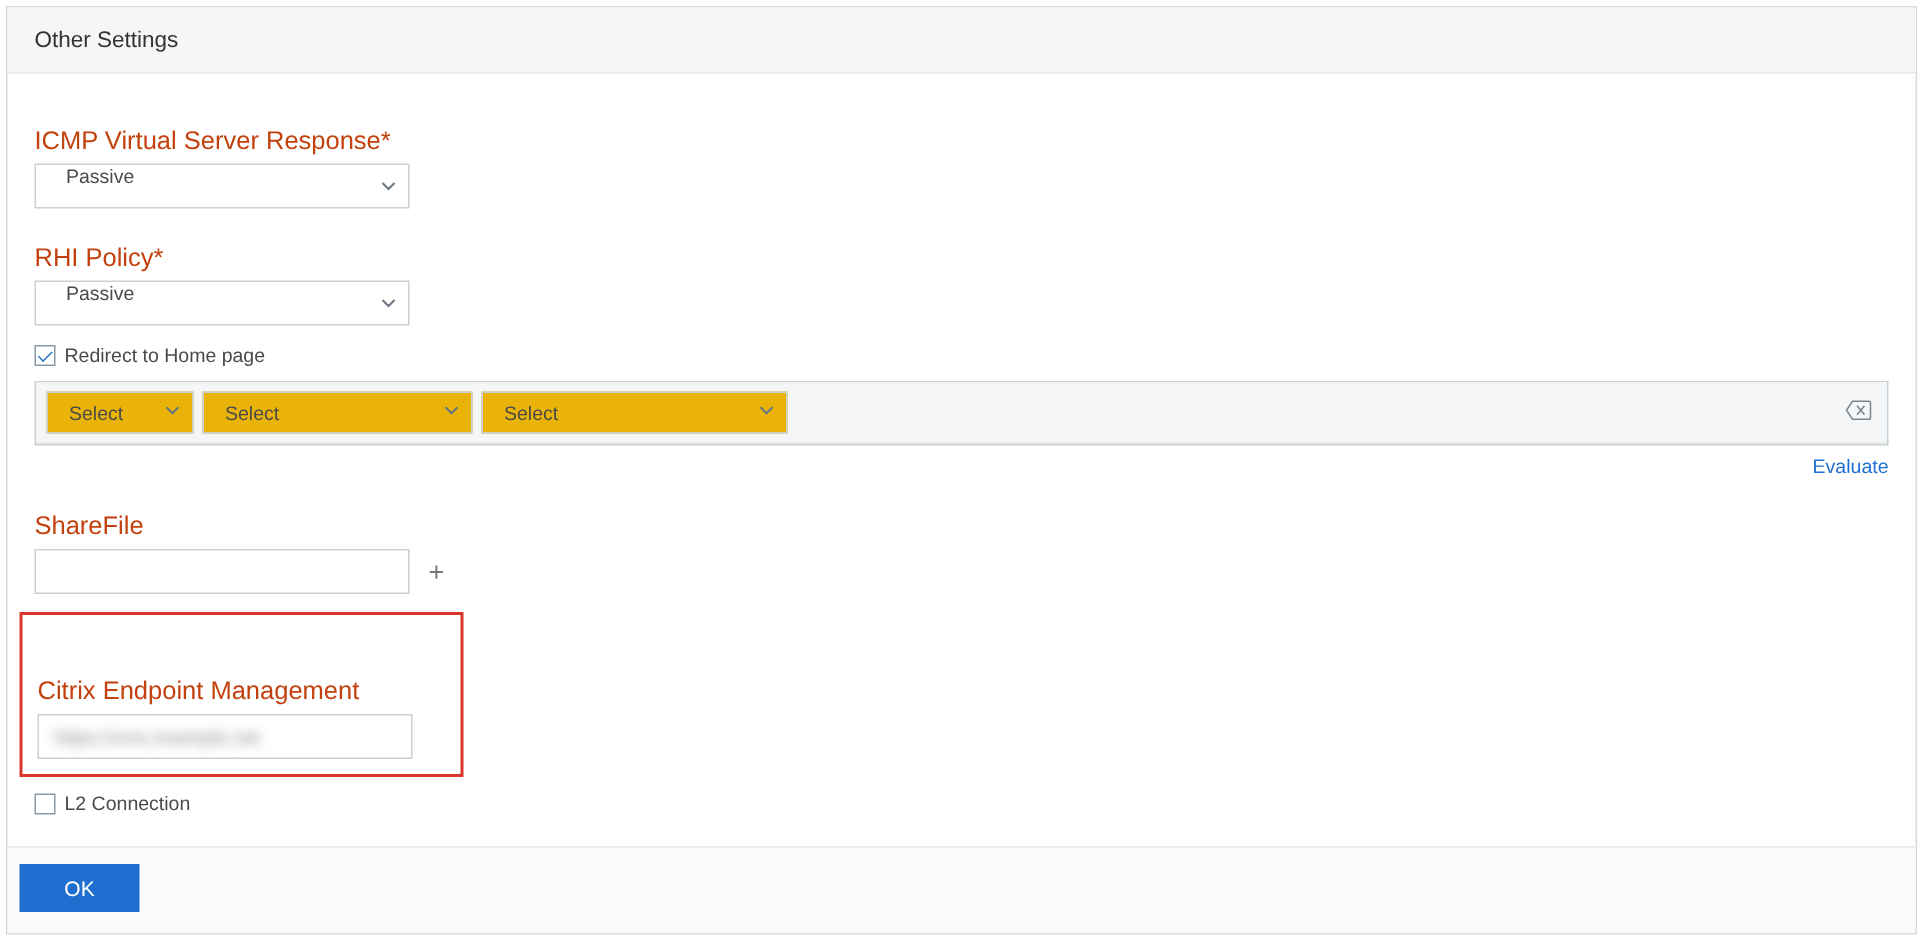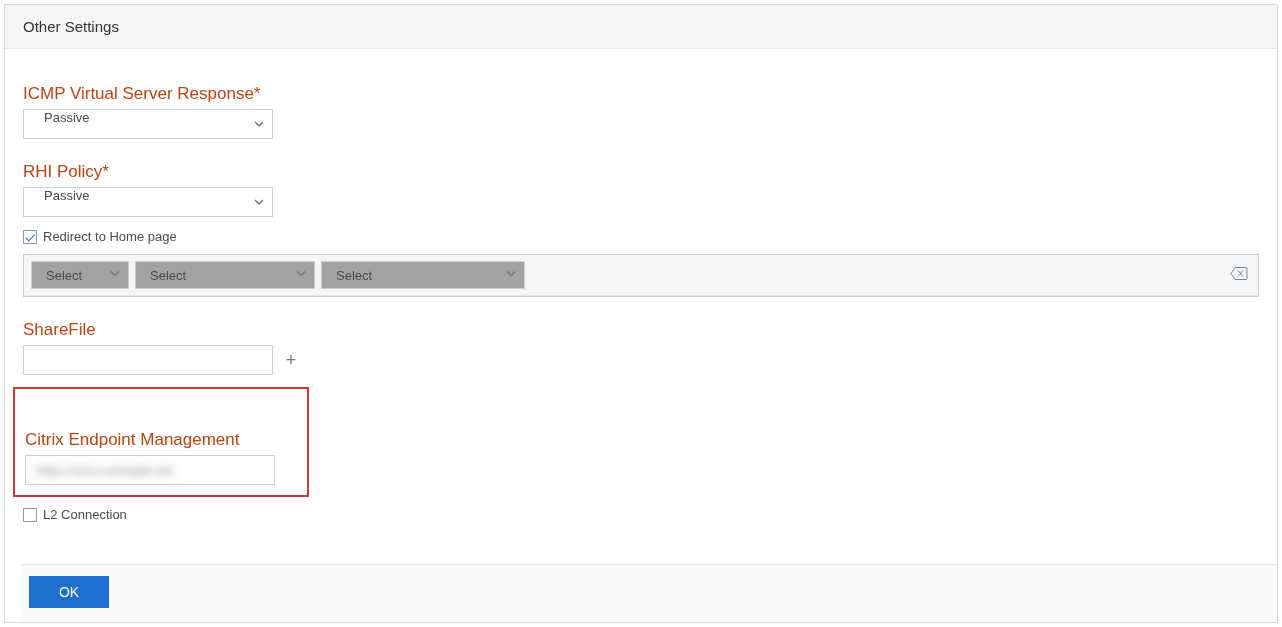--- a/index.html
+++ b/index.html
@@ -113,21 +113,21 @@
     border-bottom: 1px solid #e6e6e6;
     padding: 6px 7px;
     display: flex;
     align-items: center;
     gap: 6px;
     position: relative;
   }
   .expr-select {
     height: 28px;
     border: 1px solid #c9d1d6;
-    background: #a3a3a3;
+    background: #eab308;
     display: flex;
     align-items: center;
     padding: 0 26px 0 14px;
     font-size: 13px;
     color: #4a4a4a;
     position: relative;
     cursor: pointer;
   }
   .expr-select .chev {
     position: absolute;
@@ -193,21 +193,21 @@
     align-items: center;
   }
   .blurred-input span {
     filter: blur(4px);
     color: #888;
     font-size: 13px;
     white-space: nowrap;
   }
   .footer {
     position: absolute;
-    left: 16px;
+    left: 0;
     right: 0;
     bottom: 0;
     border-top: 1px solid #e6e6e6;
     background: #f9fafb;
     padding: 11px 8px 14px 8px;
   }
   .ok-btn {
     background: #1f6fd0;
     color: #fff;
     border: none;
@@ -290,20 +290,23 @@
           </div>
           <span class="backspace-ico">
             <svg width="18" height="14" viewBox="0 0 18 14">
               <path d="M5 1 H16 Q17 1 17 2 V12 Q17 13 16 13 H5 L1 7 Z" fill="none" stroke="#7a848c" stroke-width="1"></path>
               <path d="M8 4 L13 10 M13 4 L8 10" stroke="#7a848c" stroke-width="1"></path>
             </svg>
           </span>
         </div>
       </div>
     </div>
+    <div class="eval-row">
+      <span class="link">Evaluate</span>
+    </div>
 
     <div class="field">
       <label class="field-label">ShareFile</label>
       <div class="sharefile-row">
         <input class="text-input" type="text" value="" style="">
         <span class="plus-btn">+</span>
       </div>
     </div>
 
     <div class="highlight-box">

